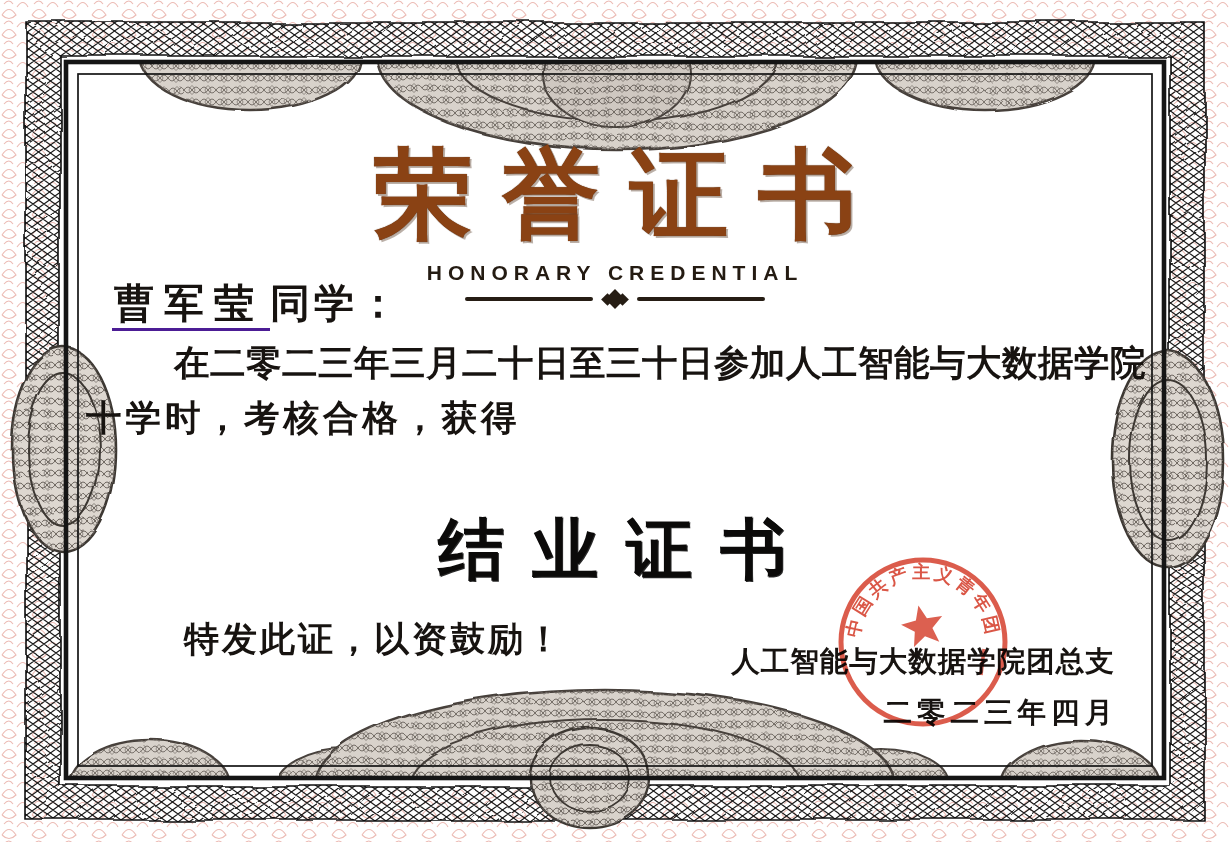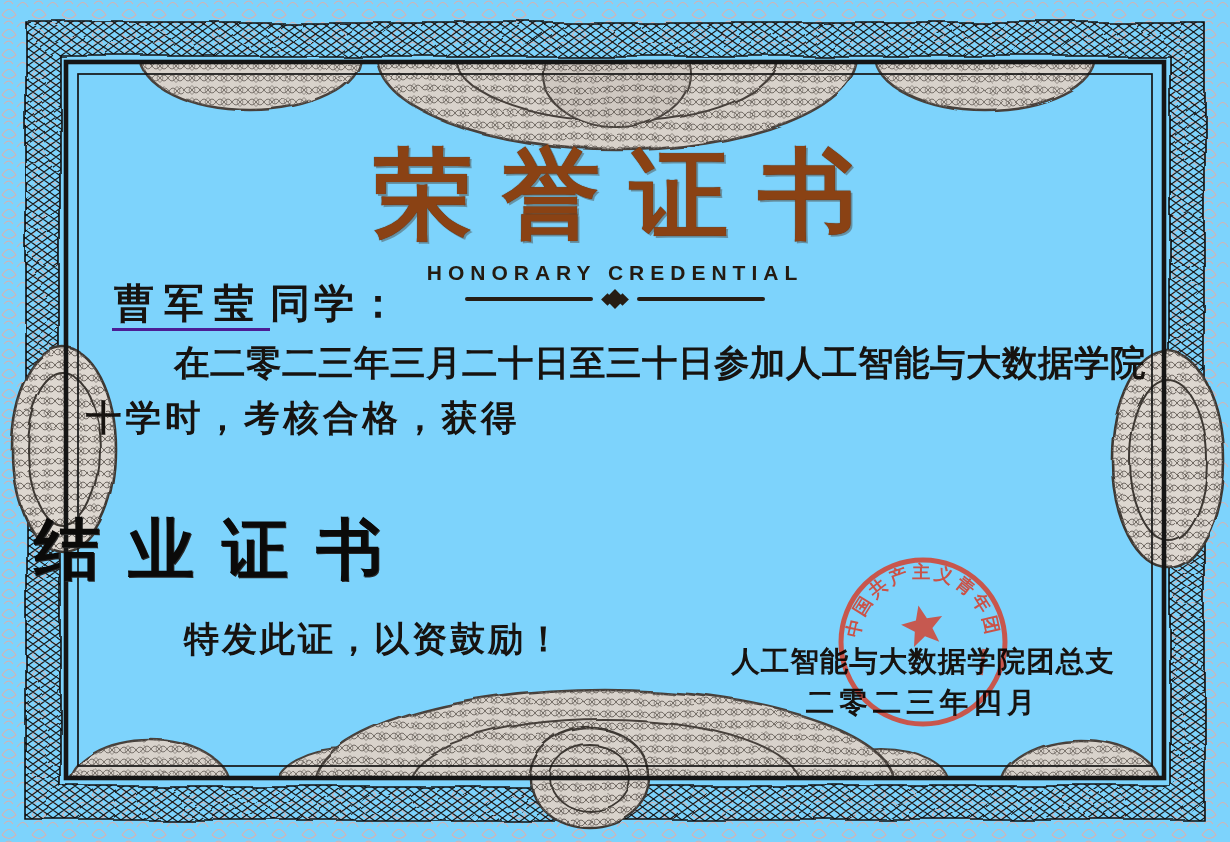--- a/index.html
+++ b/index.html
@@ -1,18 +1,18 @@
 <!DOCTYPE html>
 <html><head>
 <meta charset="utf-8">
 <style>
   html,body{margin:0;padding:0;background:#e8e8e8;}
   .page{
     position:relative;width:1230px;height:842px;overflow:hidden;
-    background:#7dd3fc;
+    background:#ffffff;
     font-family:"Liberation Serif","DejaVu Serif",serif;
     color:#171310;
   }
   .border-art{position:absolute;left:0;top:0;z-index:1;}
   .content{position:absolute;left:0;top:0;width:1230px;height:842px;z-index:2;}
 
   .title{
     position:absolute;left:0;right:0;top:130px;margin:0;
     text-align:center;text-indent:30px;
     font-family:"Liberation Sans","DejaVu Sans",sans-serif;
@@ -49,34 +49,34 @@
   .body-text{position:absolute;left:86px;top:336px;width:1058px;}
   .body-text p{
     margin:0;font-size:35.5px;font-weight:600;line-height:55px;white-space:nowrap;
   }
   .body-text p.l1{text-indent:88px;letter-spacing:0.5px;}
   .body-text p.l2{letter-spacing:3.5px;}
   .body-text p.l3{letter-spacing:4px;}
 
   .award{
     position:absolute;left:0;right:12px;top:505px;
-    text-align:left;text-indent:34px;
+    text-align:center;text-indent:34px;
     font-size:66px;font-weight:bold;letter-spacing:28px;color:#0b0a09;
     text-shadow:1px 1px 0 #2a2a2a;
   }
   .closing{
     position:absolute;left:184px;top:616px;
     font-size:35px;font-weight:bold;letter-spacing:3px;
   }
   .issuer-block{
     position:absolute;left:728px;top:643px;width:390px;
     text-align:center;font-weight:bold;
   }
   .issuer-line{font-size:28.5px;letter-spacing:1px;white-space:nowrap;}
-  .date-line{font-size:28.5px;letter-spacing:5px;margin-top:3px;}
+  .date-line{font-size:28.5px;letter-spacing:5px;margin-top:13px;text-align:right;}
 
   .seal{
     position:absolute;left:832px;top:551px;z-index:3;
     mix-blend-mode:multiply;opacity:.93;
   }
 </style>
 </head>
 <body>
 
 <div class="page">

